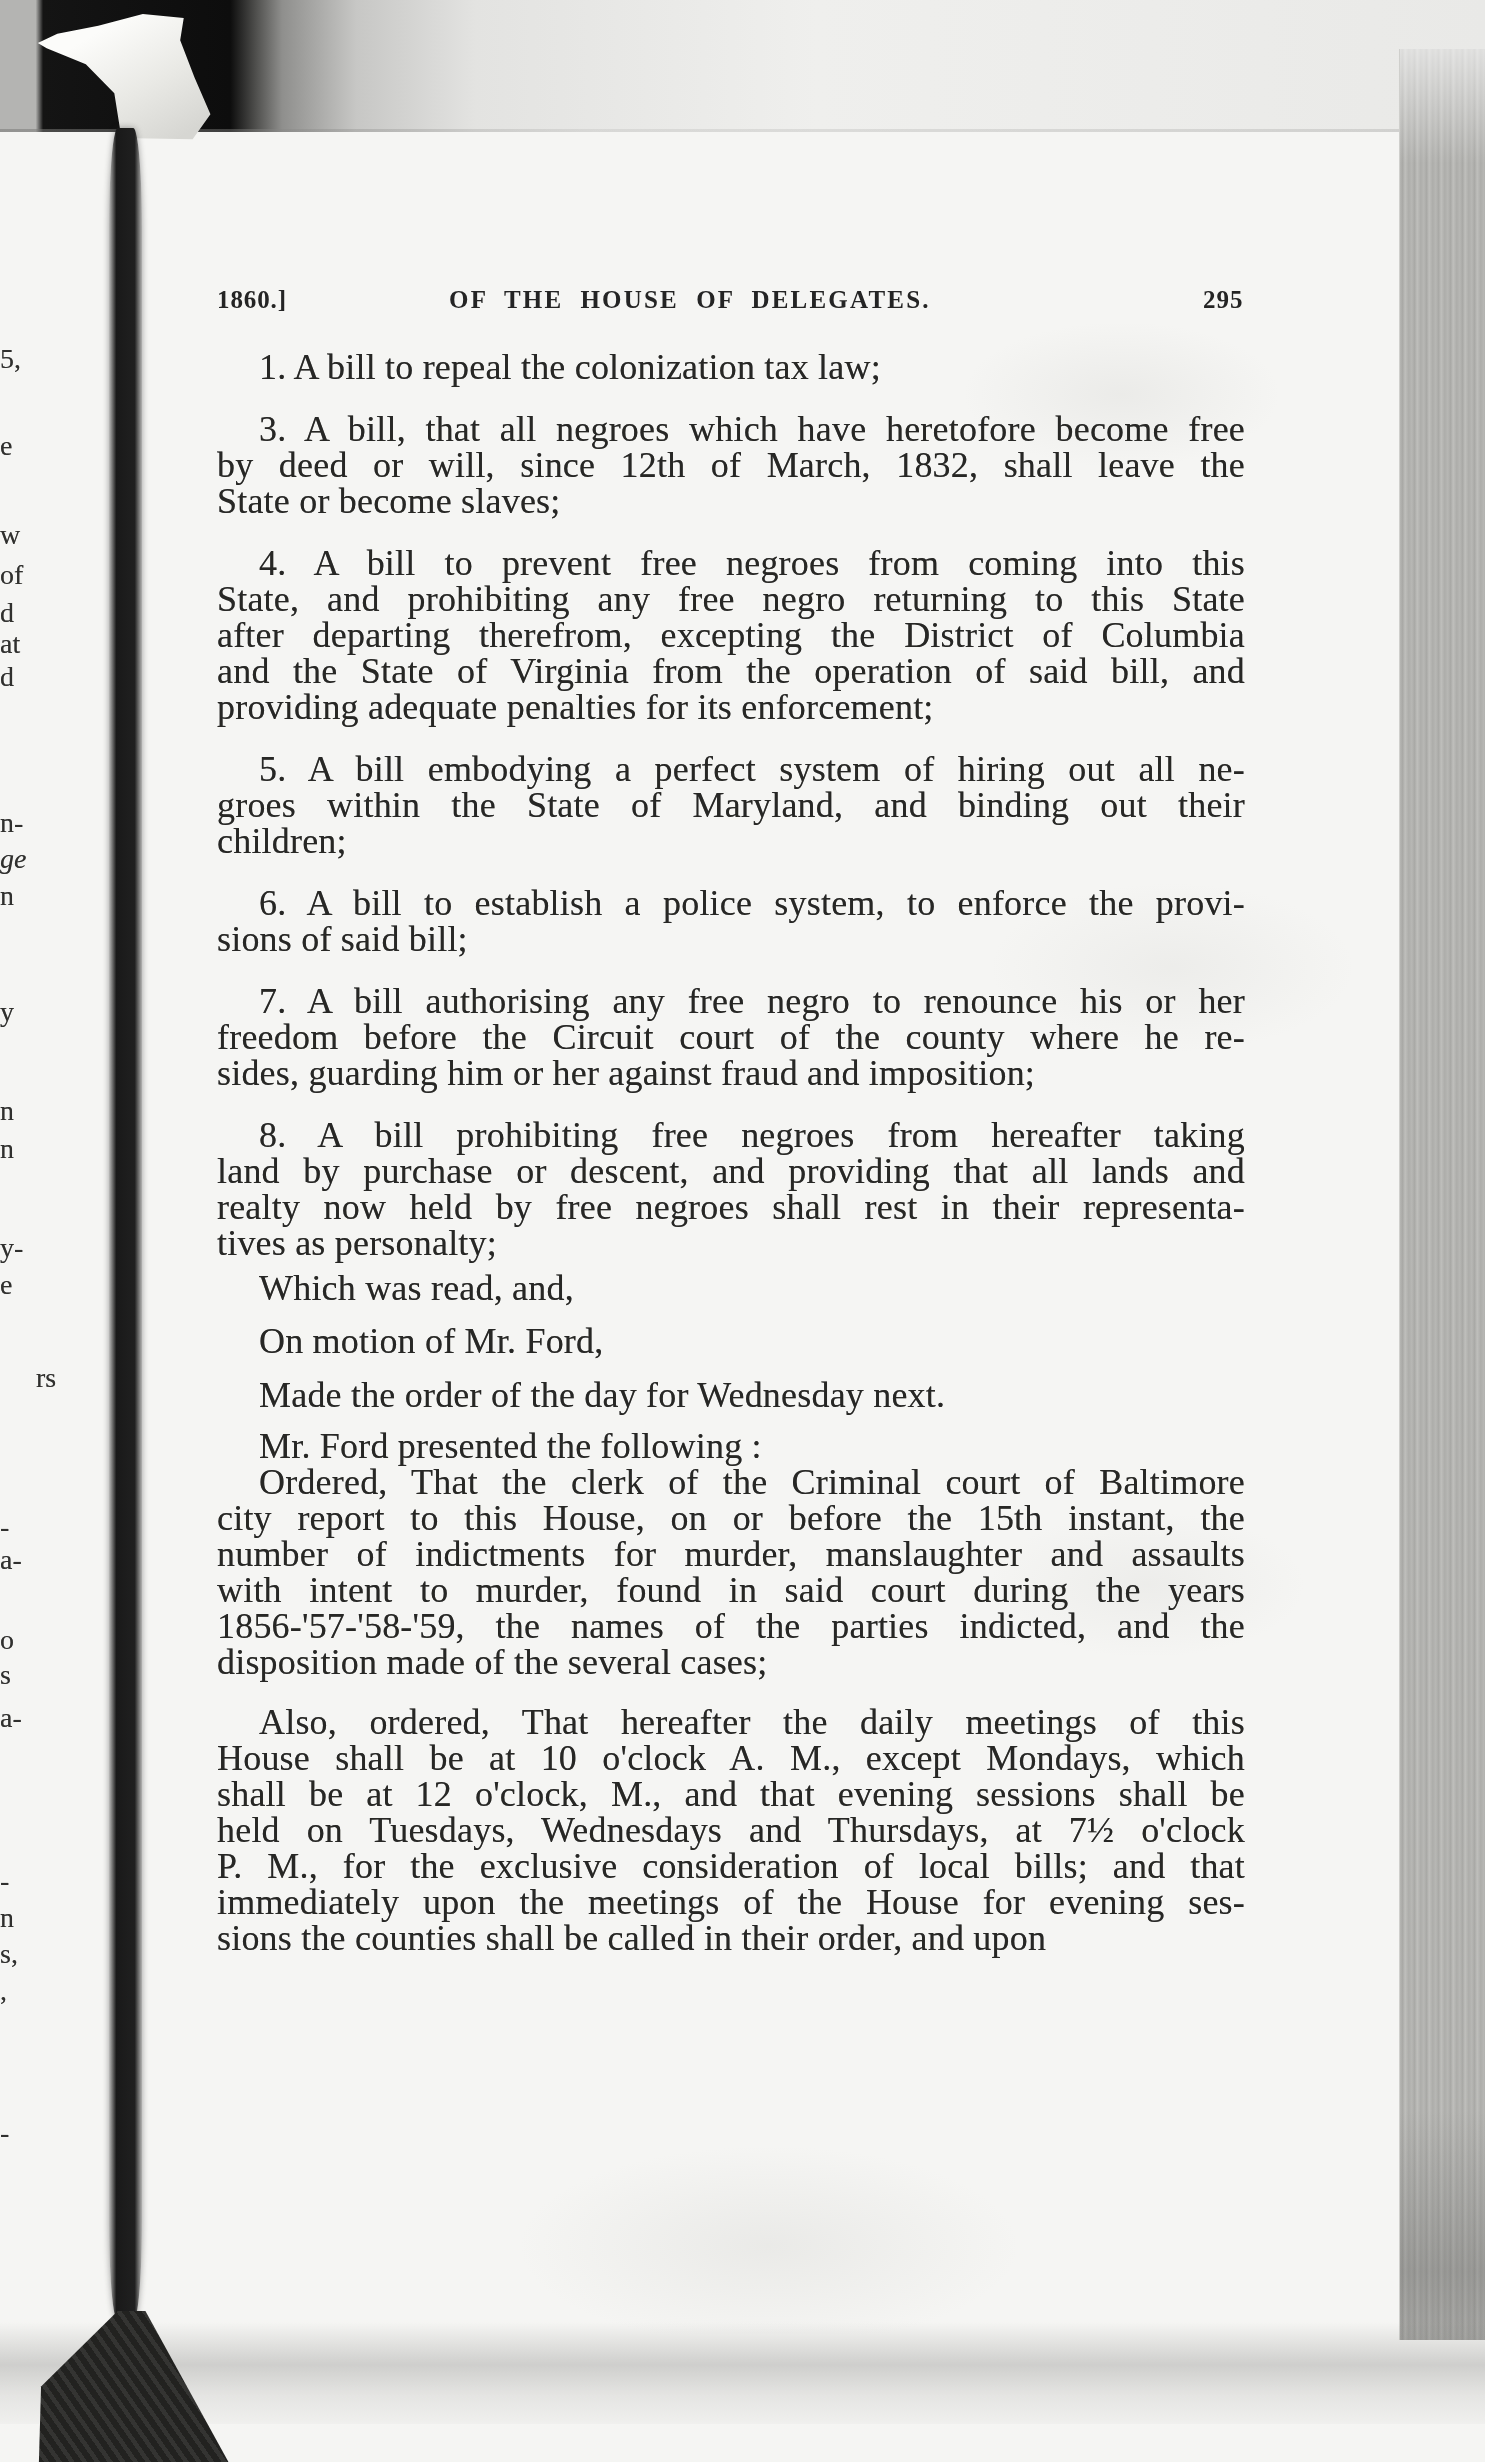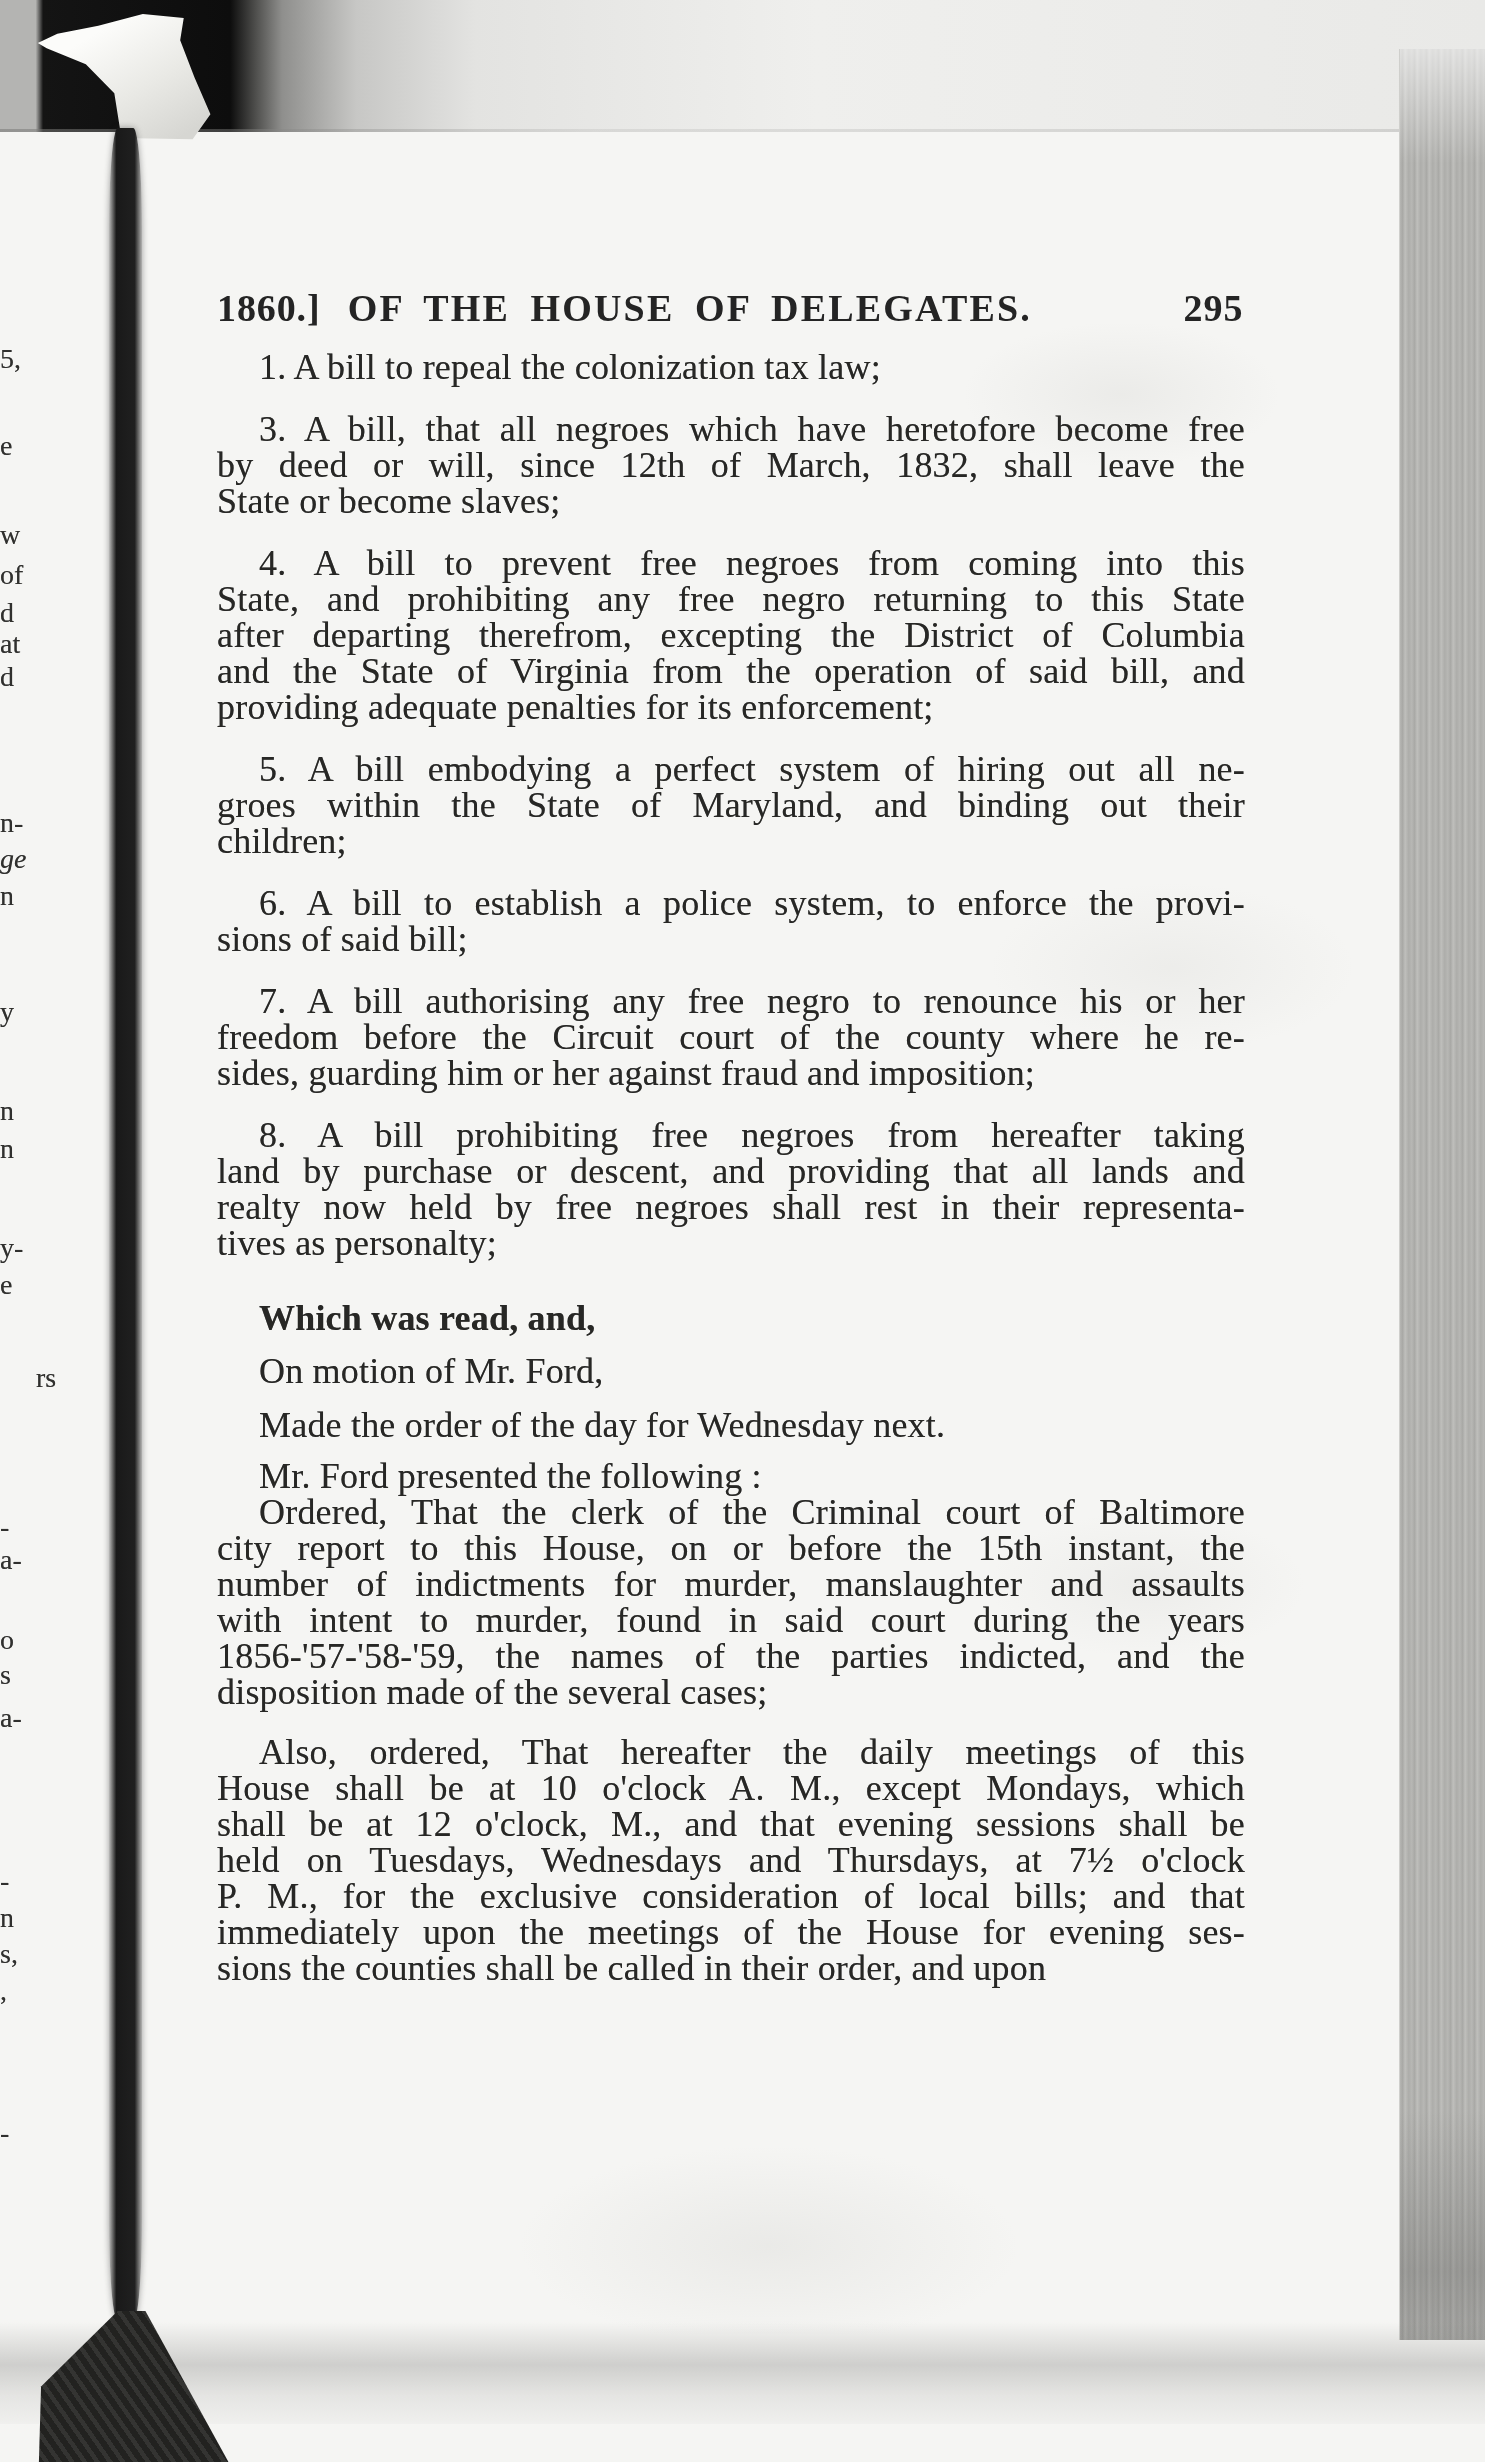--- a/index.html
+++ b/index.html
@@ -67,36 +67,36 @@
   .mottle{
     position:absolute;left:139px;top:130px;width:1260px;height:2204px;pointer-events:none;
     background:
       radial-gradient(226px 104px at 78% 12%, rgba(190,190,186,.18), rgba(190,190,186,0) 70%),
       radial-gradient(260px 121px at 82% 38%, rgba(190,190,186,.15), rgba(190,190,186,0) 70%),
       radial-gradient(226px 104px at 80% 66%, rgba(190,190,186,.15), rgba(190,190,186,0) 70%),
       radial-gradient(347px 139px at 50% 96%, rgba(190,190,186,.2), rgba(190,190,186,0) 72%);
   }
   
   .hdr{position:absolute;left:217px;top:286px;width:1028px;height:40px;
-       font-size:38px;font-weight:bold;color:#242424;}
+       font-size:25px;font-weight:bold;color:#242424;}
   .hdr-year{position:absolute;left:0;top:0;letter-spacing:0.9px;}
   .hdr-title{position:absolute;left:46%;top:0;transform:translateX(-50%);
              letter-spacing:2.2px;word-spacing:8.7px;white-space:nowrap;}
   .hdr-num{position:absolute;right:1.7px;top:0;letter-spacing:0.9px;}
   
   .text-col{
     position:absolute;left:217px;top:349px;width:1028px;
     font-size:36px;color:#272725;
     text-shadow:0 0 0.3px rgba(40,40,40,.55);
     letter-spacing:0.2px;
   }
   .para{margin:0;}
   .g-item{margin-top:26px;}
   .g-short{margin-top:17.4px;}
-  .g-short-lg{margin-top:39px;font-weight:bold;}
+  .g-short-lg{margin-top:9px;}
   .g-tight{margin-top:15.6px;}
   .g-none{margin-top:0;}
   .g-also{margin-top:24px;}
   .tl{line-height:36px;height:36px;text-align:justify;text-align-last:justify;white-space:nowrap;}
   .tl.last{text-align-last:left;}
   .tl.first{text-indent:42px;}
   
   .frag{position:absolute;left:0px;width:40px;font-size:28px;color:#30302e;
         line-height:31px;text-shadow:0 0 0.3px rgba(40,40,40,.5);}
 </style>

